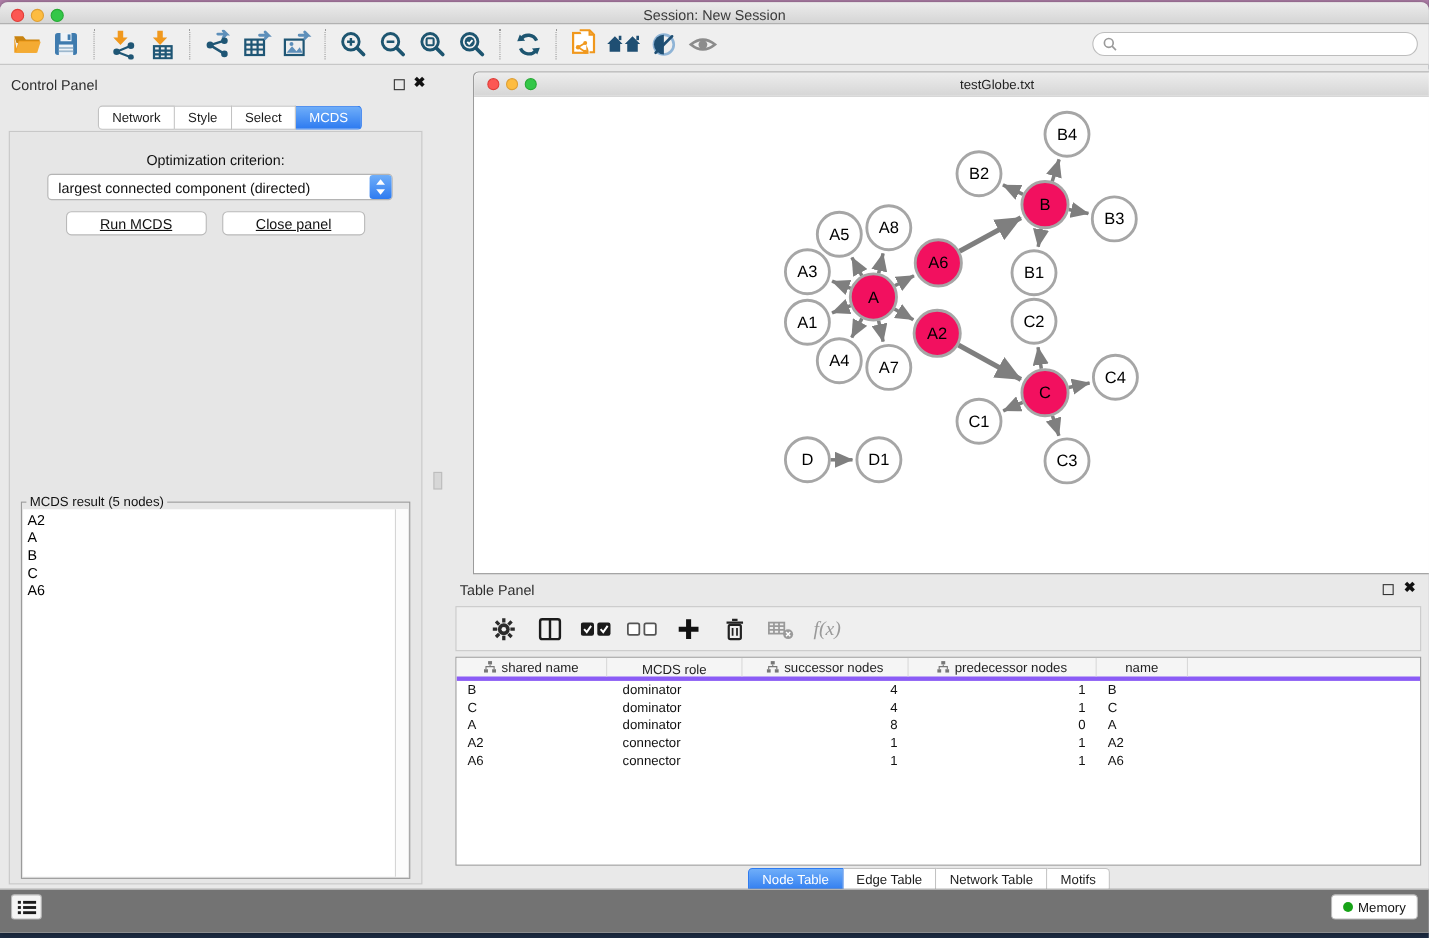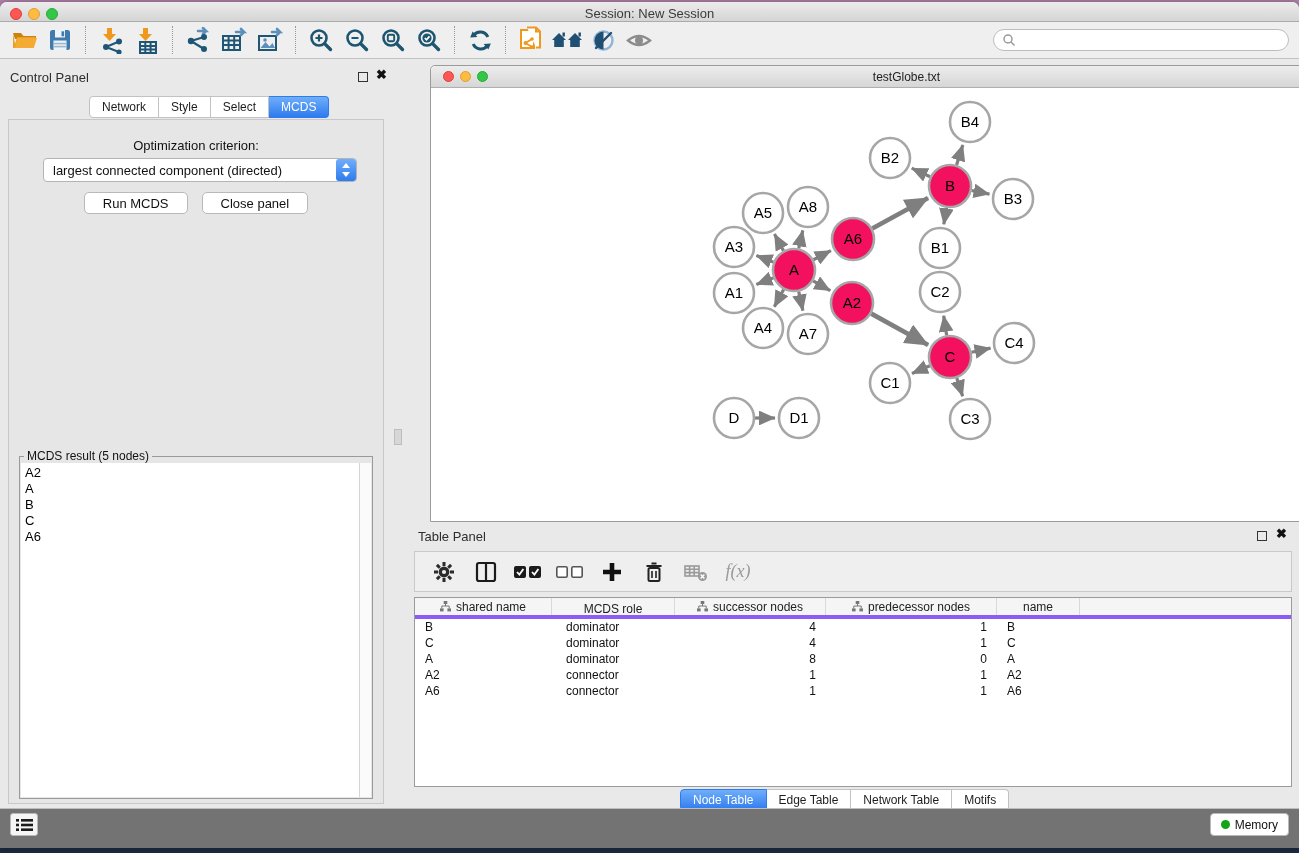--- a/index.html
+++ b/index.html
@@ -44,21 +44,21 @@
 
   .cp-body { position:absolute; left:8px; right:8px; top:56px; bottom:14px; background:#e6e6e6; border:1px solid #c8c8c8; }
   .opt-label { position:absolute; top:18px; left:0; right:0; text-align:center; font-size:13px; color:#111; }
   .combo { position:absolute; left:34px; top:38px; width:314px; height:24px; background:#fff; border:1px solid #b4b4b4; border-radius:4px; display:flex; align-items:center; cursor:pointer; }
   .combo .combo-text { flex:1; font-size:13px; color:#111; padding-left:9px; white-space:nowrap; overflow:hidden; }
   .combo .stepper { width:20px; height:22px; margin:0; border-radius:3px; background:linear-gradient(#6faef9,#2e7bf0); position:relative; }
   .stepper::before, .stepper::after { content:''; position:absolute; left:5.5px; border-left:4.5px solid transparent; border-right:4.5px solid transparent; }
   .stepper::before { top:4px; border-bottom:5px solid #fff; }
   .stepper::after { bottom:4px; border-top:5px solid #fff; }
   .btn-row { position:absolute; top:72px; left:0; right:0; display:flex; justify-content:center; gap:14px; }
-  .mac-btn { height:22px; background:#fff; border:1px solid #b9b9b9; border-radius:5px; font-size:13px; color:#111; padding:0 18px; cursor:pointer; }
+  .mac-btn { height:22px; background:#fff; border:1px solid #b9b9b9; border-radius:5px; font-size:13px; color:#111; padding:0 30px; cursor:pointer;text-decoration:underline; }
 
   .result-box { position:absolute; left:10px; right:10px; top:336px; bottom:4px; border:1px solid #9a9a9a; }
   .result-legend { position:absolute; top:-8px; left:4px; background:#e6e6e6; font-size:12px; color:#111; padding:0 3px; }
   .result-list { position:absolute; inset:6px 1px 1px 1px; background:#fff; font-size:13px; color:#000; padding:2px 0 0 4px; overflow:hidden; }
   .result-list .ritem { line-height:16px; cursor:default; }
   .result-scroll { position:absolute; top:6px; bottom:1px; right:1px; width:12px; background:#fbfbfb; border-left:1px solid #d5d5d5; }
 
   .split-grip { position:absolute; left:394px; top:366px; width:8px; height:16px; background:#d7d7d7; border:1px solid #bdbdbd; }
 
   
@@ -68,21 +68,21 @@
   .net-titlebar .tl.red { left:12px; } .net-titlebar .tl.yellow { left:29px; } .net-titlebar .tl.green { left:46px; }
   .net-title { position:absolute; left:0; right:0; top:4px; text-align:center; font-size:12px; color:#222; }
   .net-corner { position:absolute; top:0; right:0; width:0; height:0; border-top:8px solid #2e6fd0; border-left:8px solid transparent; }
   .net-canvas { position:relative; width:890px; height:433px; background:#fff; overflow:hidden; }
   .net-resize { position:absolute; right:1px; bottom:1px; width:14px; height:14px;
      background:repeating-linear-gradient(135deg, transparent 0 3px, #b5b5b5 3px 4.5px); cursor:nwse-resize; }
 
   
   .tpanel { position:absolute; left:400px; right:0; top:459px; bottom:0; }
   .tpanel .wbtn-float { right:32px; left:auto; } .tpanel .wbtn-close { right:12px; left:auto; }
-  .tp-toolbar { position:absolute; left:14px; right:7px; top:29px; height:41px; background:#efefef; border:1px solid #c9c9c9; display:flex; align-items:center; gap:8px; padding-left:12px; }
+  .tp-toolbar { position:absolute; left:14px; right:7px; top:29px; height:41px; background:#efefef; border:1px solid #c9c9c9; display:flex; align-items:center; gap:8px; padding-left:26px; }
   .tpb { width:34px; height:32px; background:none; border:none; display:flex; align-items:center; justify-content:center; cursor:pointer; }
   .tpb.disabled { cursor:default; }
   .fx-label { font-size:18px; font-family:"Liberation Serif",serif; font-style:italic; color:#9a9a9a; }
 
   .tbl { position:absolute; left:14px; right:7px; top:75px; bottom:31px; background:#fff; border:1px solid #9b9b9b; overflow:hidden; }
   .tbl-head { display:flex; height:21px; background:#f5f5f5; border-bottom:4px solid #8b5cf6; }
   .th { display:flex; align-items:center; justify-content:center; gap:5px; font-size:12px; color:#222; border-right:1px solid #d9d9d9; cursor:pointer; }
   .trow { display:flex; height:16px; }
   .td { font-size:12px; color:#111; line-height:16px; white-space:nowrap; overflow:hidden; }
 

